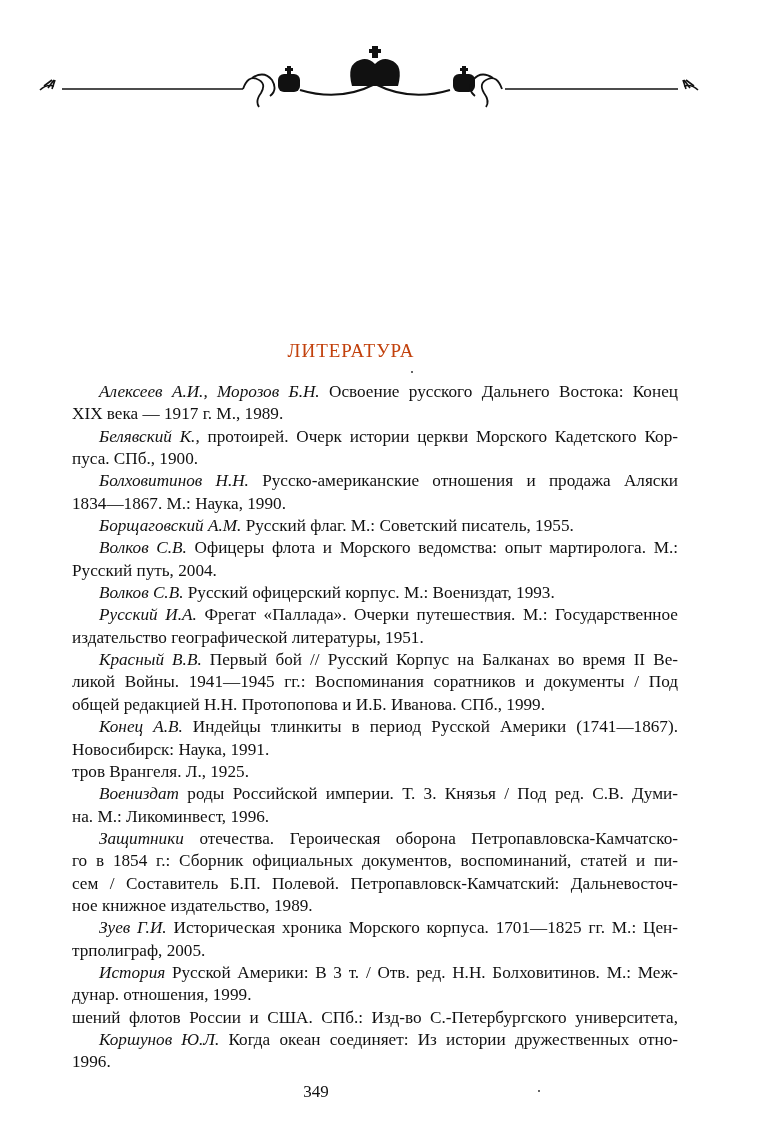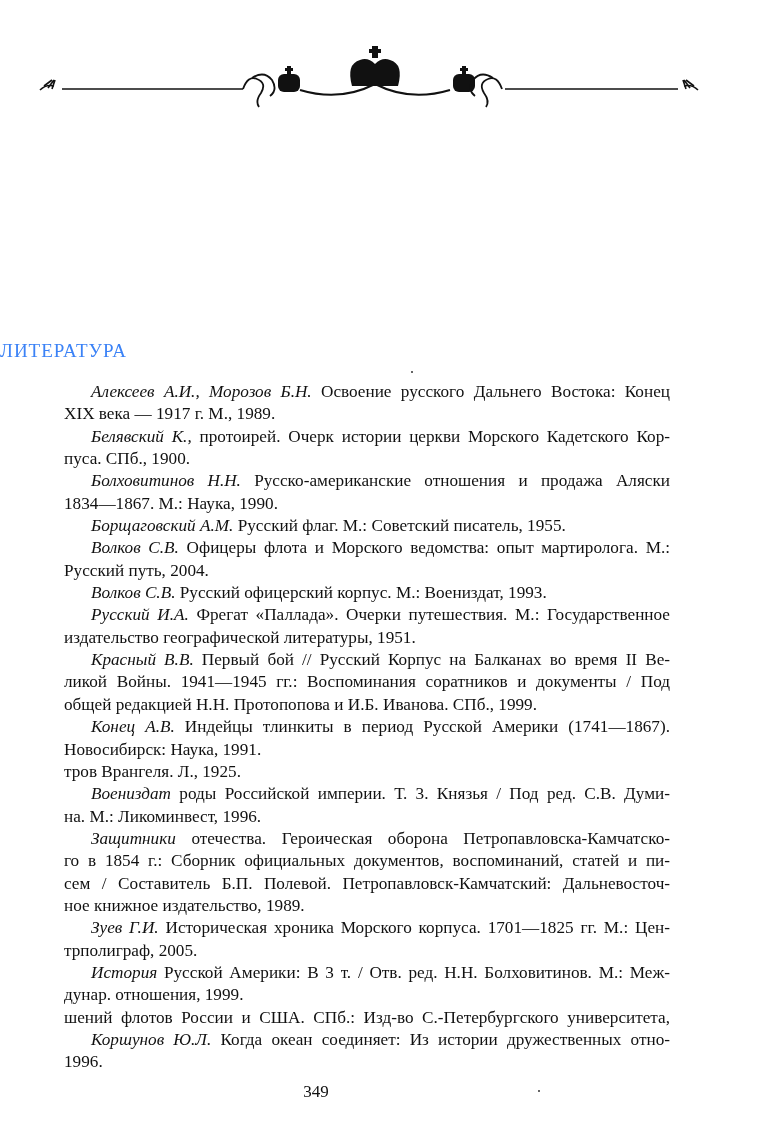--- a/index.html
+++ b/index.html
@@ -3,27 +3,27 @@
 <meta charset="utf-8">
 <style>
   html, body { margin: 0; padding: 0; background: #ffffff; }
   body {
     width: 757px; height: 1131px; position: relative; overflow: hidden;
     font-family: "DejaVu Serif", "Liberation Serif", serif;
     color: #111111;
   }
   .ornament { position: absolute; left: 0; top: 40px; width: 757px; height: 70px; }
   .title {
-    position: absolute; top: 340px; left: 0; width: 702px; 
+    position: absolute; top: 340px; left: 0; width: 702px; text-align: center;
     font-family: "Liberation Serif", serif; font-size: 19px; letter-spacing: 1px;
-    color: #3b82f6;
+    color: #c2410c;
   }
   .speck { position: absolute; width: 2px; height: 2px; background: #333; border-radius: 1px; }
   .refs {
-    position: absolute; left: 64px; top: 381px; width: 606px;
+    position: absolute; left: 72px; top: 381px; width: 606px;
     font-family: "Liberation Serif", serif; font-size: 17.2px; line-height: 22.35px;
     text-align: justify; hyphens: manual;
   }
   .entry { margin: 0; text-indent: 27px; }
   .entry .auth { font-style: italic; }
   .line { display: block; text-align: justify; text-align-last: justify; white-space: nowrap; }
   .line.last { text-align-last: left; }
   .pagenum {
     position: absolute; top: 1082px; left: 0; width: 632px; text-align: center;
     font-family: "Liberation Serif", serif; font-size: 17px;

